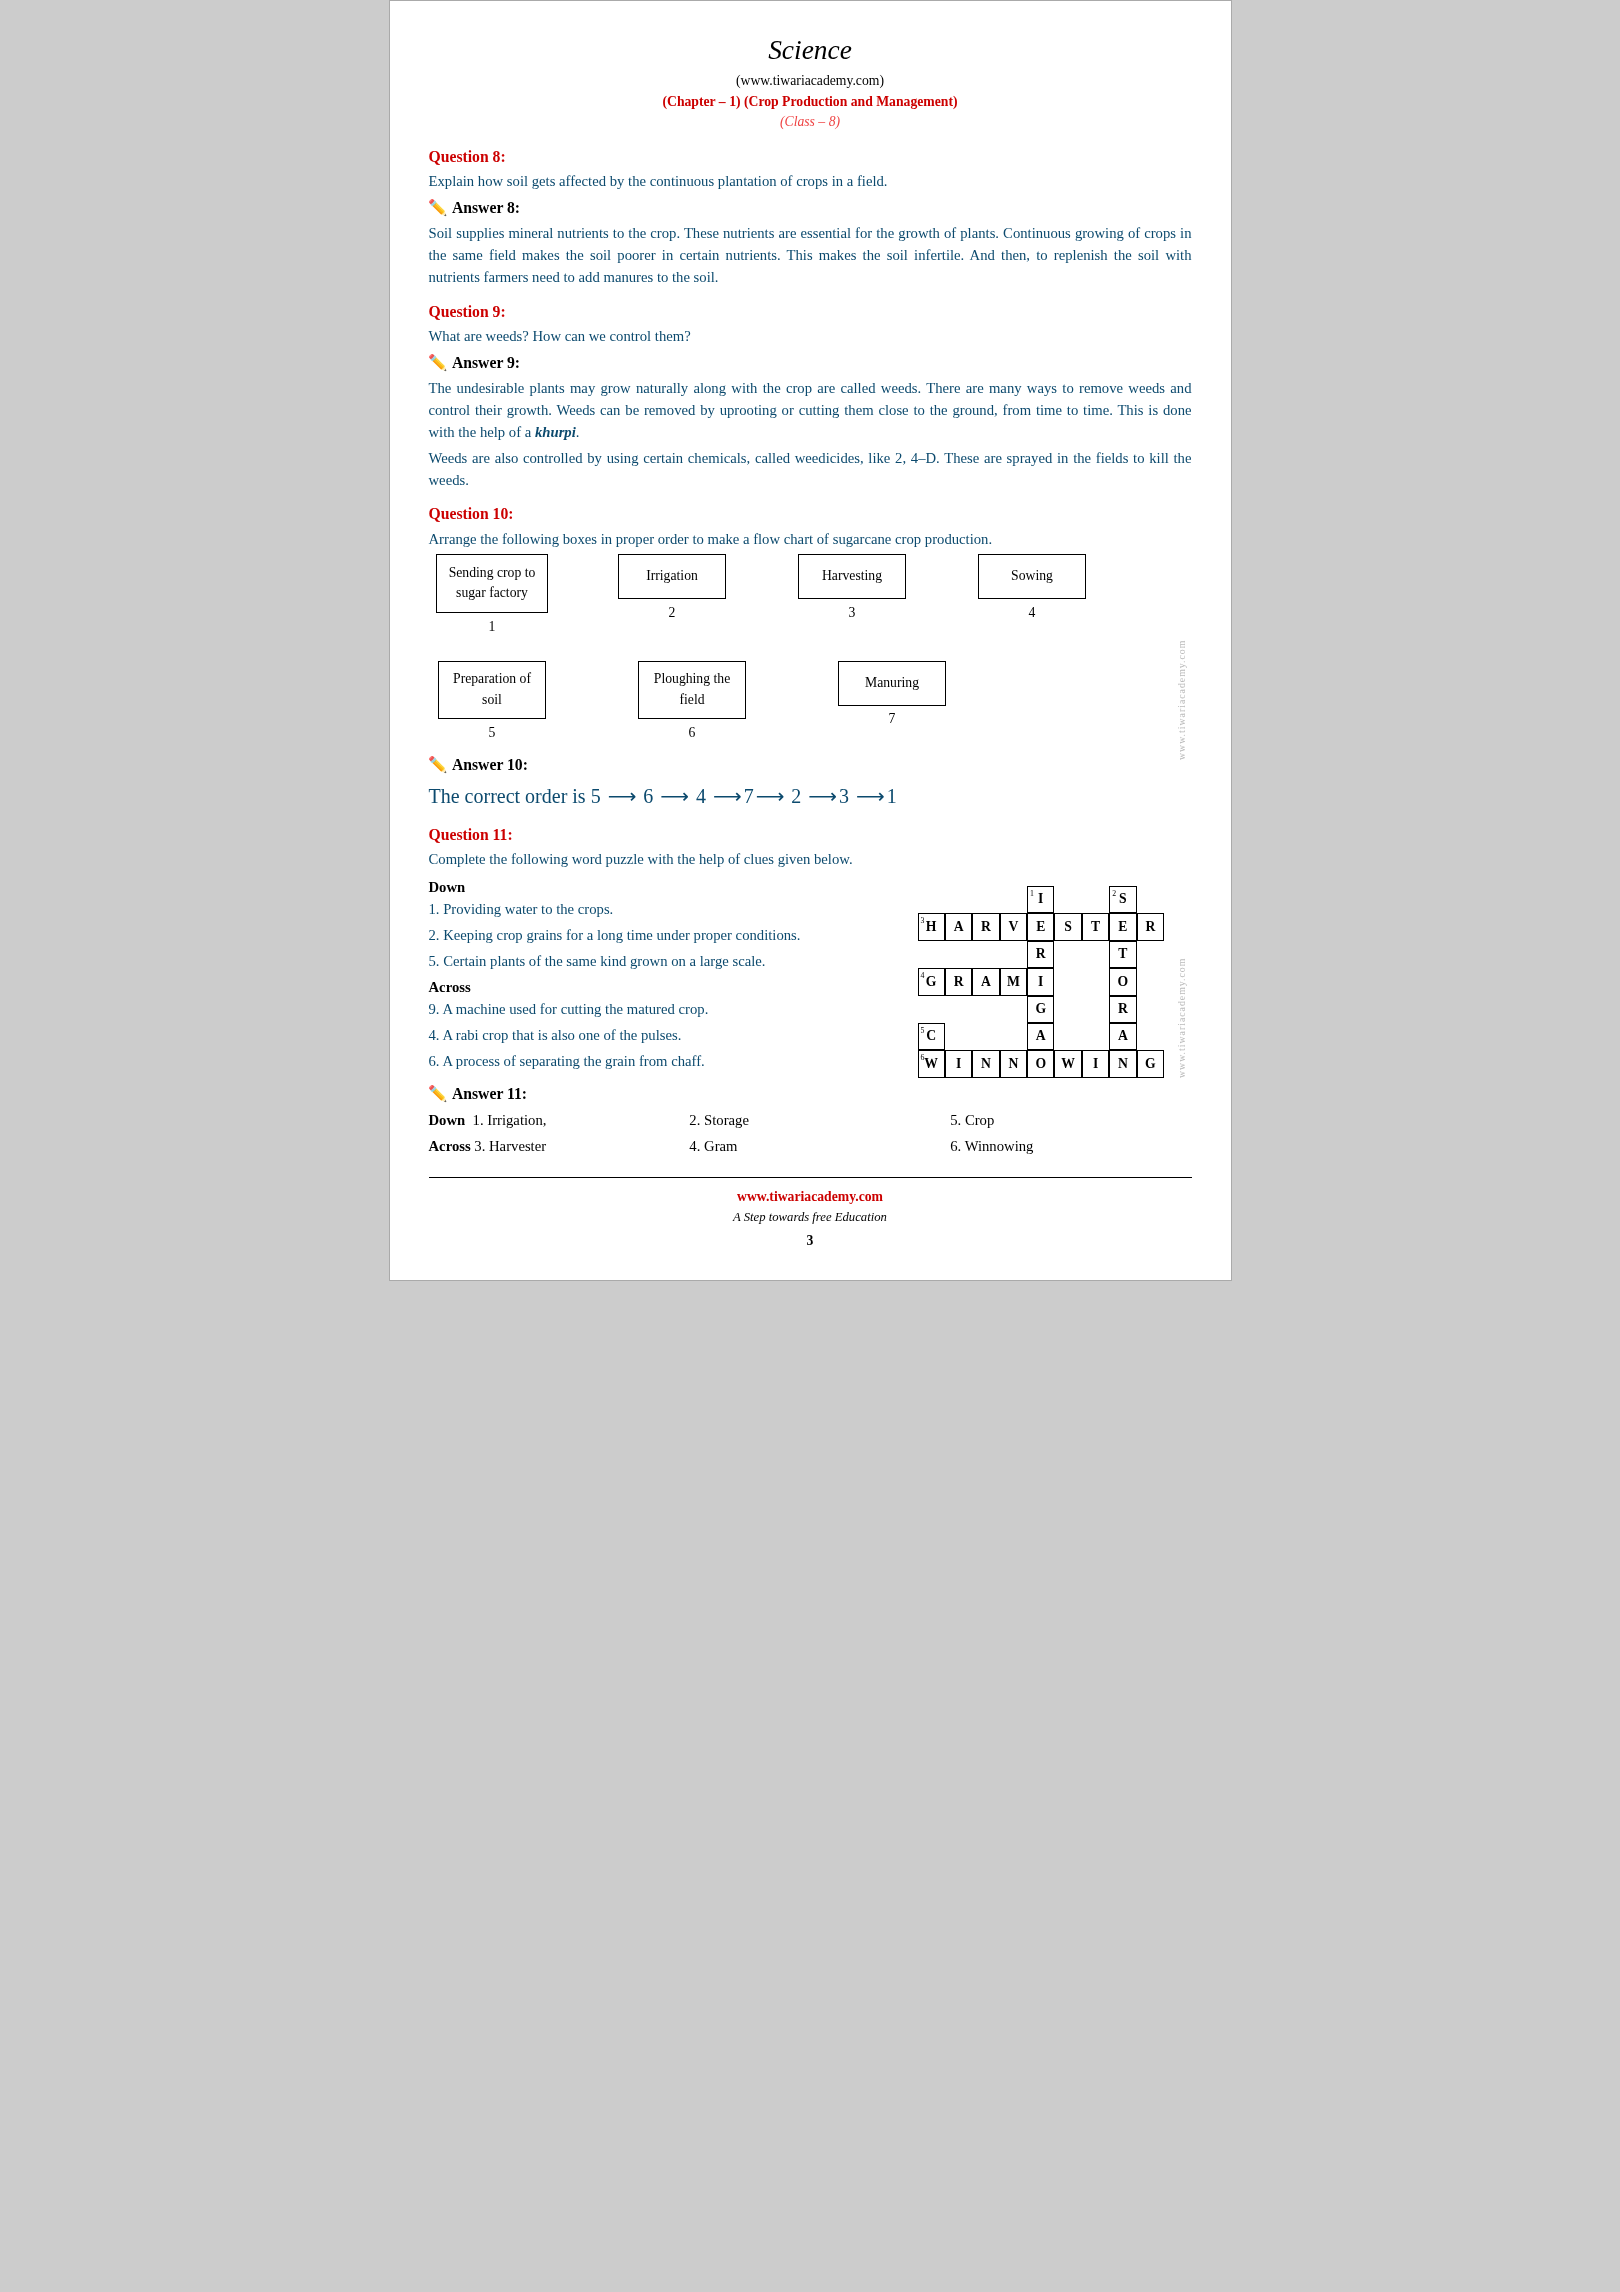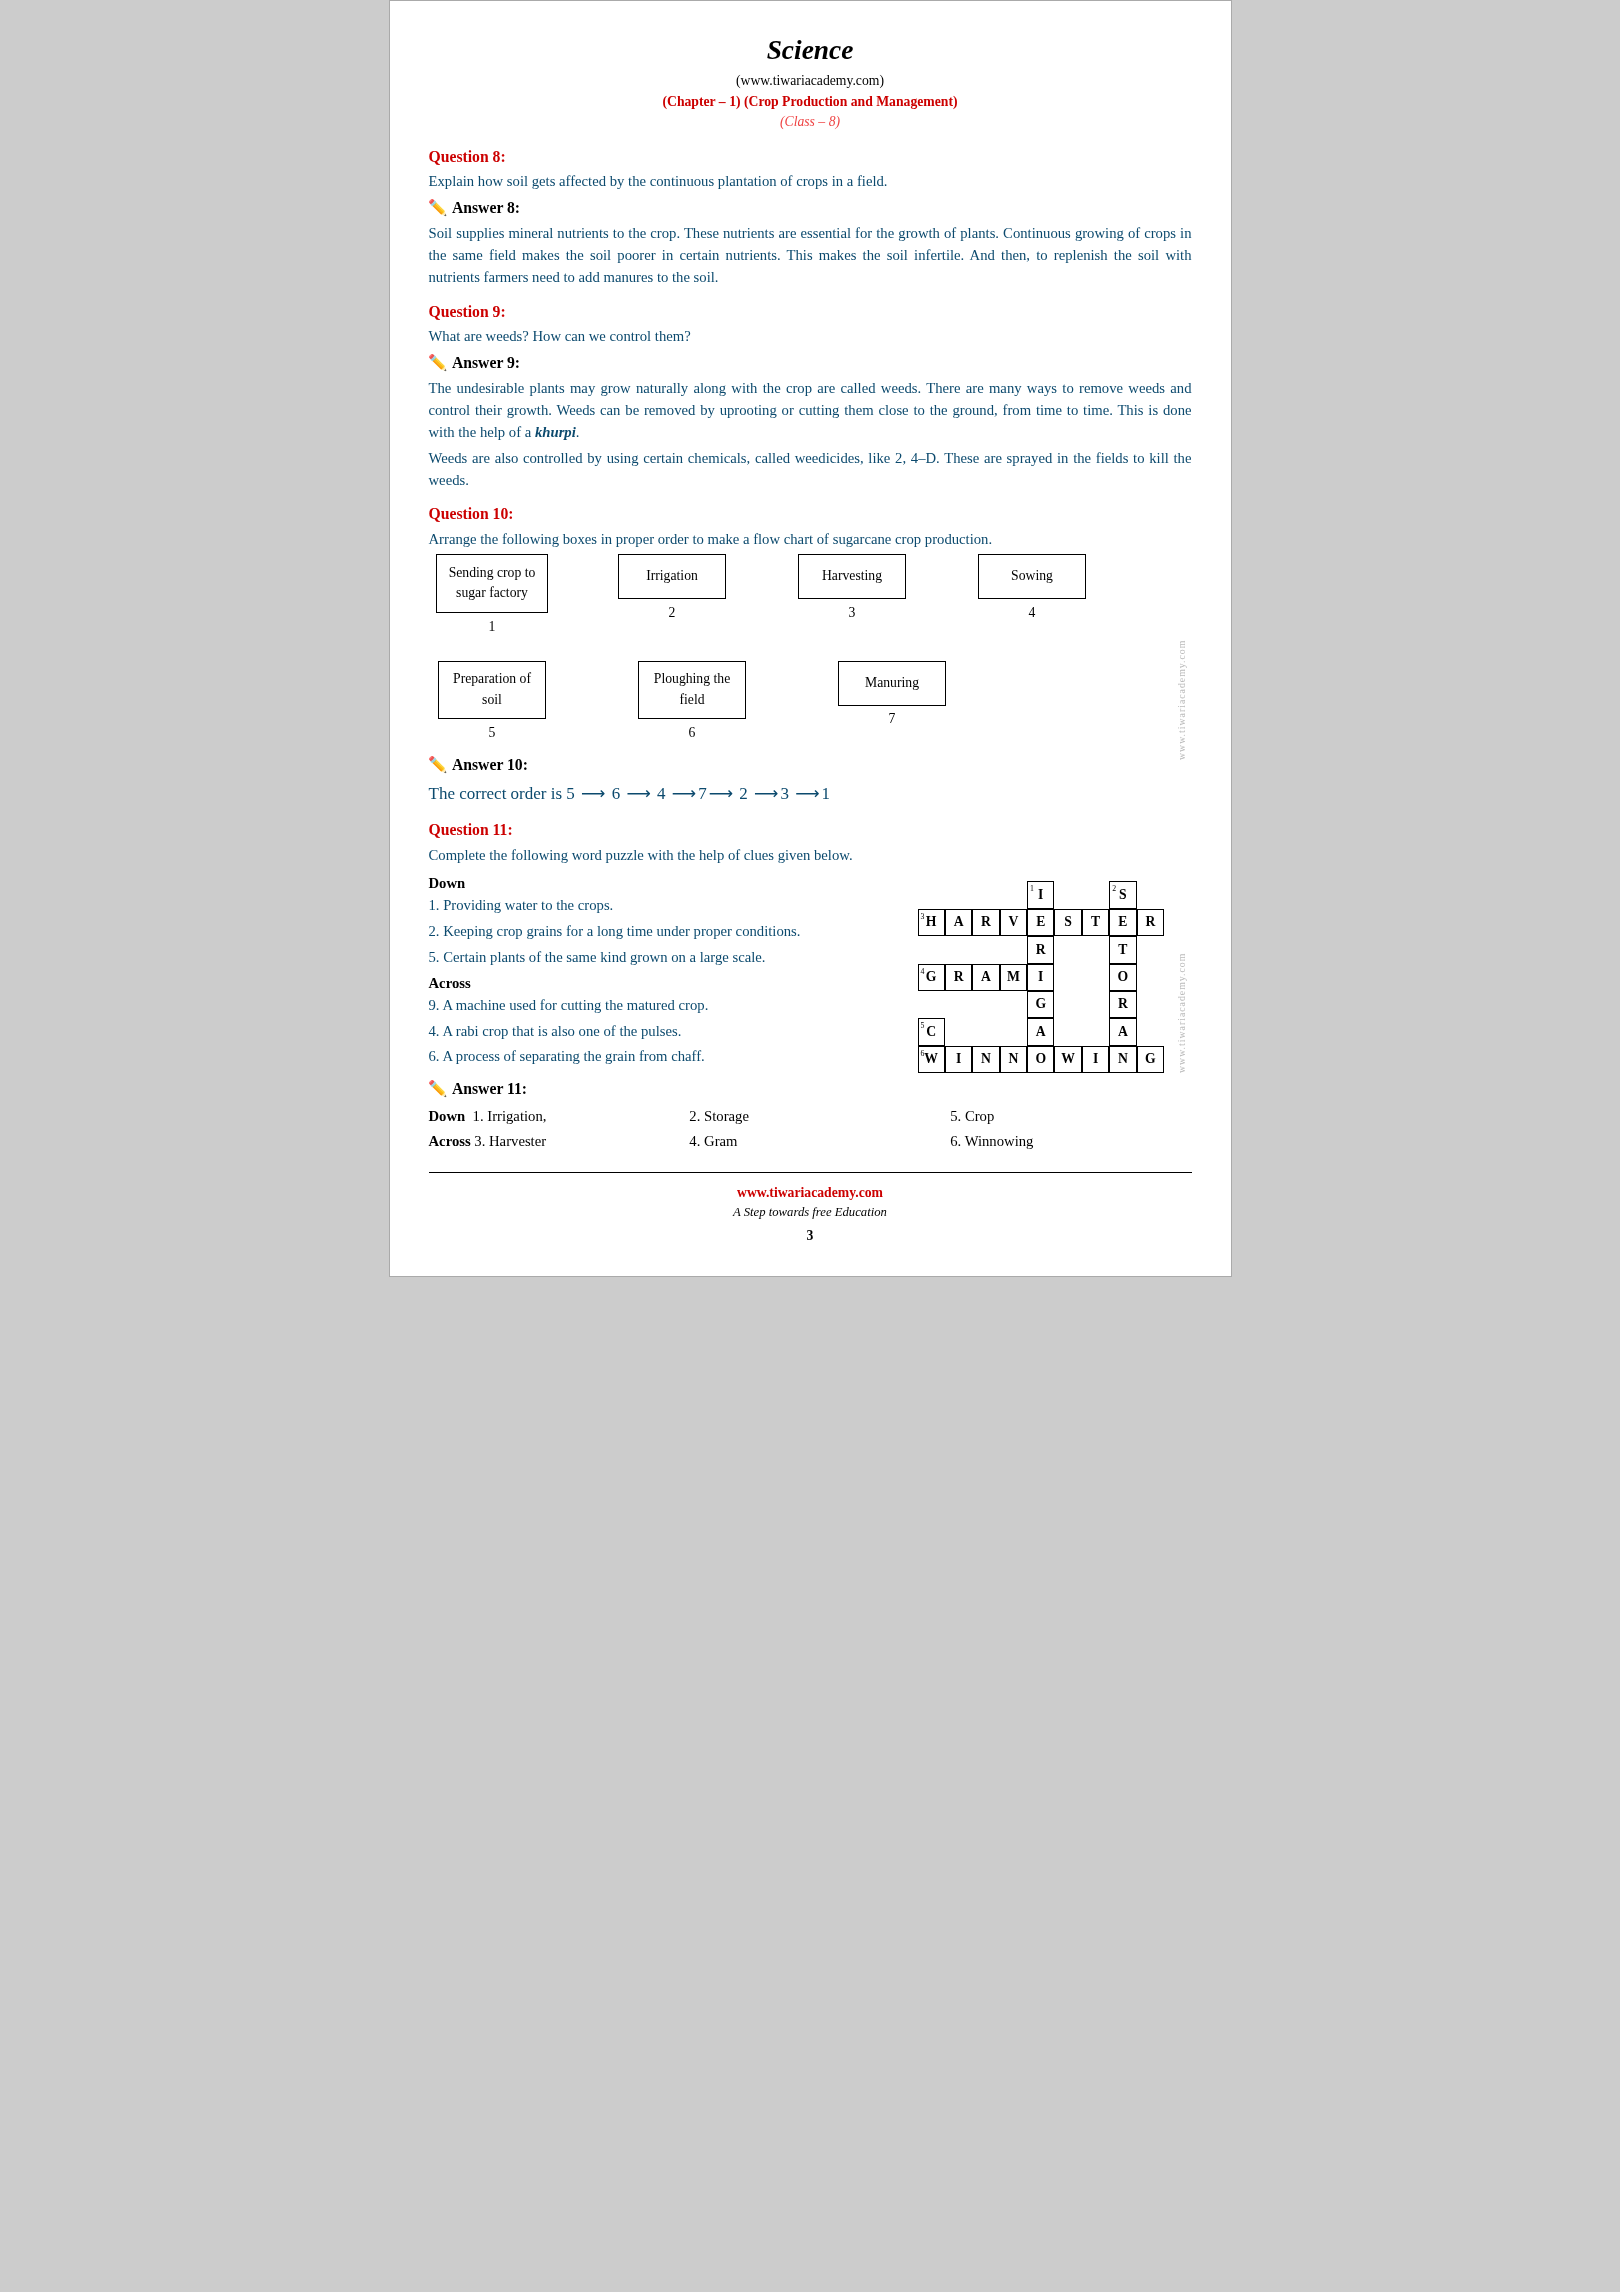--- a/index.html
+++ b/index.html
@@ -20,21 +20,21 @@
       position: relative;
       border: 1px solid #aaa;
     }
     .header {
       text-align: center;
       margin-bottom: 9.8px;
     }
     .header-title {
       font-style: italic;
       font-size: 27.4px;
-      font-weight: bold;
+      font-weight: normal;
       color: #000;
     }
     .header-website {
       font-size: 13.7px;
       color: #000;
     }
     .header-chapter {
       font-size: 13.7px;
       color: #c00;
       font-weight: bold;
@@ -93,21 +93,21 @@
       align-items: center;
       justify-content: center;
     }
     .flowchart-num {
       font-size: 13.7px;
       margin-top: 3.9px;
       text-align: center;
     }
     
     .answer10-line {
-      font-size: 17px;
+      font-size: 20px;
       margin: 3.9px 0 11.8px 0;
     }
     .arrow {
       display: inline-block;
       margin: 0 2px;
     }
     
     .crossword-section {
       display: flex;
       gap: 19.6px;

